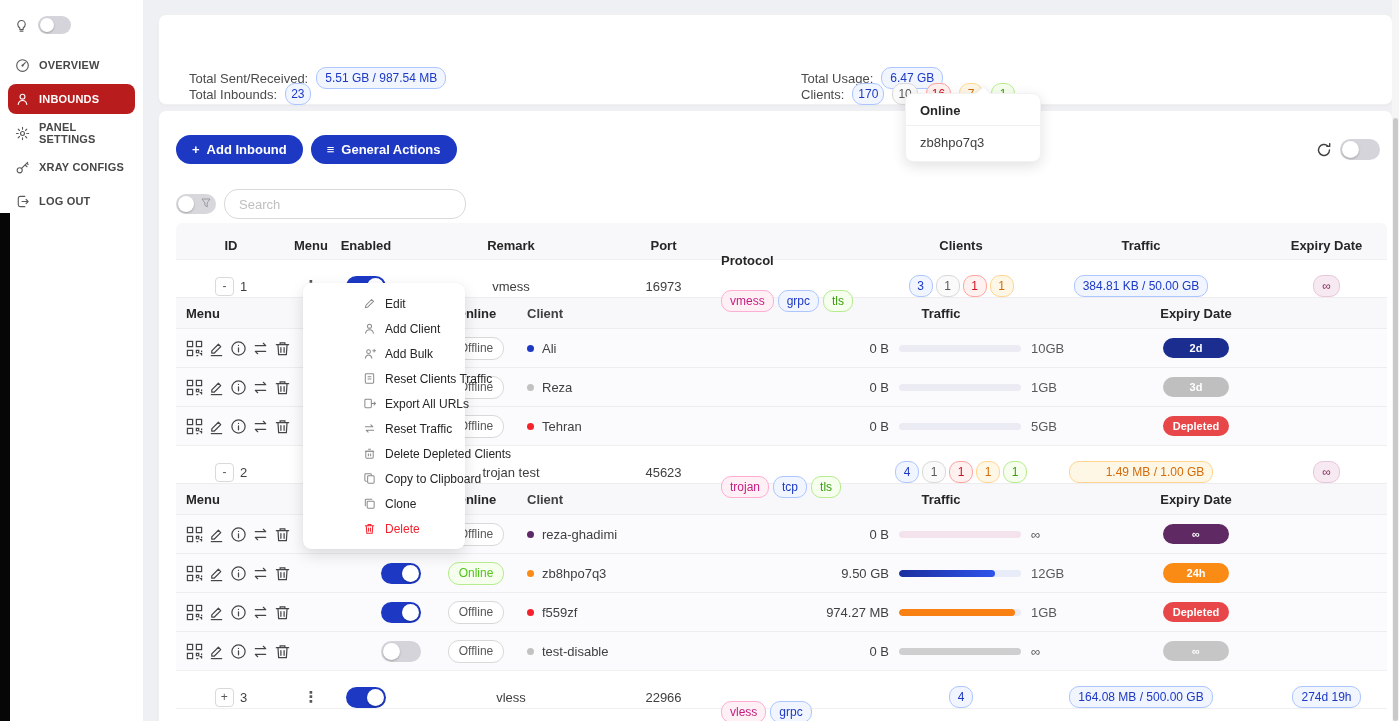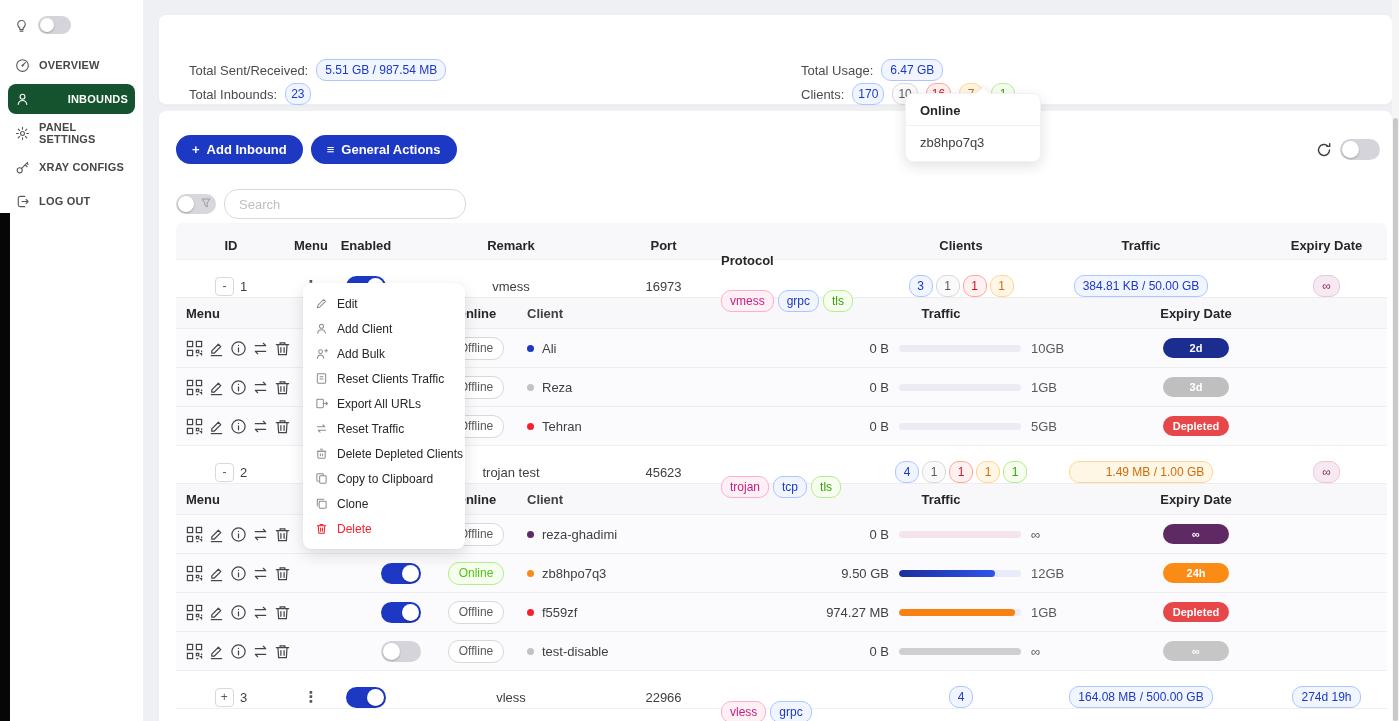--- a/index.html
+++ b/index.html
@@ -7,21 +7,21 @@
   .app{position:relative;width:1399px;height:721px;}
 
   
   .sidebar{position:absolute;left:0;top:0;width:143px;height:721px;background:#fff;}
   .black-strip{position:absolute;left:0;top:213px;width:10px;height:508px;background:#060606;}
   .theme-row{display:flex;align-items:center;gap:9px;padding:16px 0 6px 14px;}
   .nav{margin-top:10px;}
   .nav-item{display:flex;align-items:center;gap:9px;height:30px;margin:4px 8px;padding:0 7px;
     border-radius:8px;font-size:11px;font-weight:700;letter-spacing:.2px;color:#474747;cursor:pointer;}
   .nav-item .ic{display:flex;color:#5a5a5a;}
-  .nav-item.active{background:#14532d;color:#fff;justify-content:space-between;}
+  .nav-item.active{background:#b91c1c;color:#fff;}
   .nav-item.active .ic{color:#fff;}
 
   
   .sw{position:relative;display:inline-block;width:40px;height:21px;border-radius:11px;cursor:pointer;flex:none;}
   .sw i{position:absolute;top:2px;left:2px;width:17px;height:17px;border-radius:50%;background:#fff;
     box-shadow:0 1px 2px rgba(0,0,0,.25);}
   .sw.on{background:#1d39c4;}
   .sw.on i{left:auto;right:2px;}
   .sw.off{background:#d4d4da;}
   .sw.sm{width:33px;height:18px;border-radius:9px;}
@@ -50,21 +50,21 @@
   
   .card{position:absolute;background:#fff;border-radius:8px;border:1px solid #f0f0f0;
     box-shadow:0 1px 2px rgba(0,0,0,.03);}
   .stats-card{left:158px;top:14px;width:1233px;height:89px;}
   .main-card{left:158px;top:110px;width:1233px;height:640px;}
 
   .stats-col{position:absolute;top:0;height:100%;}
   .stats-col.left{left:30px;}
   .stats-col.right{left:642px;}
   .stats-line{position:absolute;display:flex;align-items:center;gap:8px;font-size:13px;color:#4b4b4b;white-space:nowrap;}
-  .stats-line.l1{top:44px;}
+  .stats-line.l1{top:52px;}
   .stats-line.l2{top:68px;}
 
   
   .btn{display:inline-flex;align-items:center;gap:7px;height:29px;padding:0 16px;border-radius:15px;
     background:#1d39c4;color:#fff;font-size:13px;font-weight:600;border:none;cursor:pointer;line-height:1;}
   .toolbar{position:absolute;left:17px;top:24px;display:flex;gap:8px;}
   .card-controls{position:absolute;right:12px;top:28px;display:flex;align-items:center;gap:8px;}
   .refresh{display:flex;color:#3f3f3f;cursor:pointer;}
 
   .search-row{position:absolute;left:17px;top:78px;display:flex;align-items:center;gap:8px;}
@@ -98,21 +98,21 @@
   .traffic-cell{justify-content:flex-start;}
   .traffic-cell .used{flex:none;min-width:68px;text-align:right;color:#404040;}
   .traffic-cell .bar{flex:none;width:122px;height:7px;border-radius:4px;margin:0 4px;overflow:hidden;position:relative;}
   .traffic-cell .fill{display:block;height:100%;border-radius:4px;}
   .traffic-cell .limit{color:#595959;}
 
   
   .ctx-menu{position:absolute;left:303px;top:283px;width:162px;background:#fff;border-radius:8px;
     box-shadow:0 6px 16px rgba(0,0,0,.13),0 0 1px rgba(0,0,0,.1);padding:8px 0;z-index:50;}
   .ctx-item{display:flex;align-items:center;gap:9px;height:25px;padding:0 12px;font-size:12px;
-    color:#262626;cursor:pointer;white-space:nowrap;}
+    color:#262626;cursor:pointer;white-space:nowrap;margin-left:48px;}
   .ctx-item .ic{display:flex;color:#8c8c8c;}
   .ctx-item.danger{color:#f5222d;}
   .ctx-item.danger .ic{color:#f5222d;}
 
   
   .popup{position:absolute;left:905px;top:93px;width:134px;background:#fff;border:1px solid #f2f2f2;
     border-radius:8px;box-shadow:0 4px 14px rgba(0,0,0,.12);z-index:40;}
   .popup .arrow{position:absolute;top:-5px;left:72px;width:10px;height:10px;background:#fff;
     transform:rotate(45deg);box-shadow:-2px -2px 4px rgba(0,0,0,.04);}
   .popup-title{padding:9px 14px 7px;font-size:13px;font-weight:700;color:#262626;border-bottom:1px solid #f0f0f0;}

